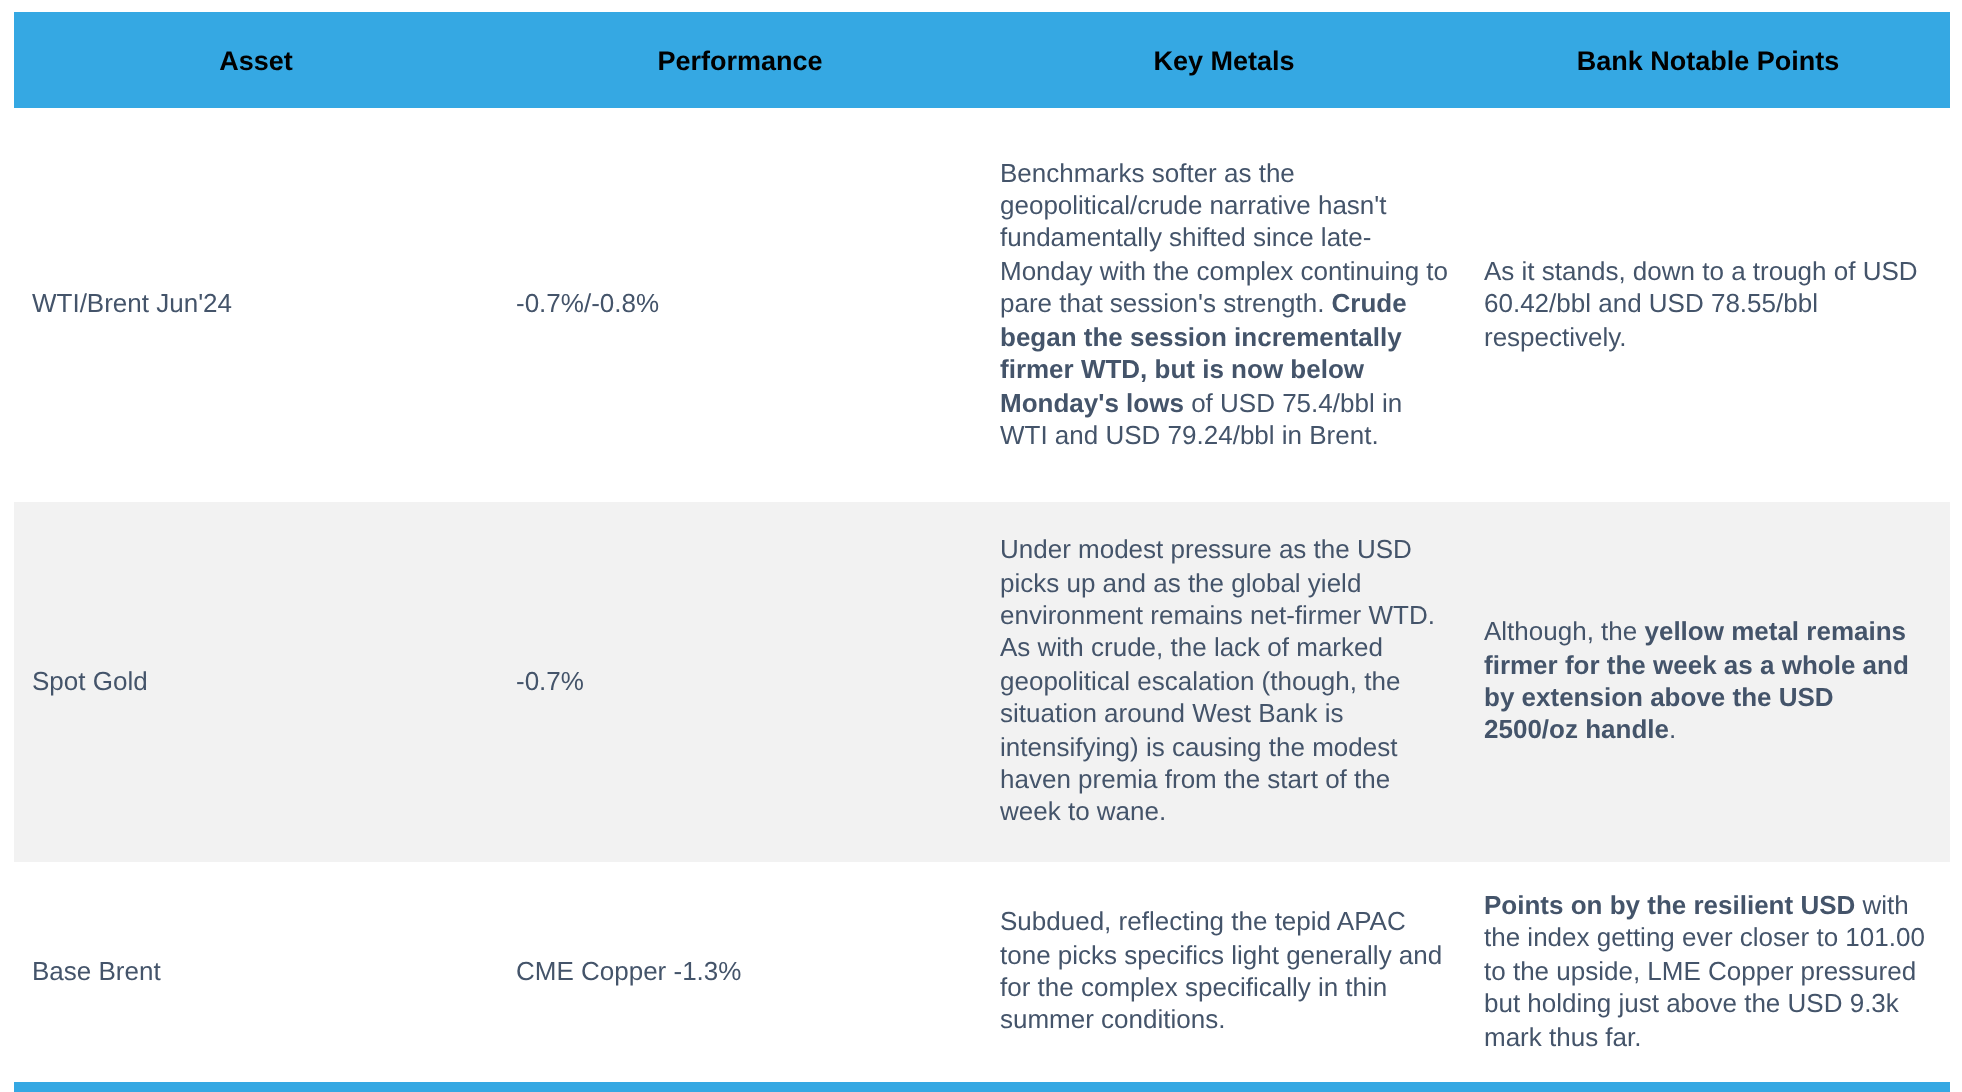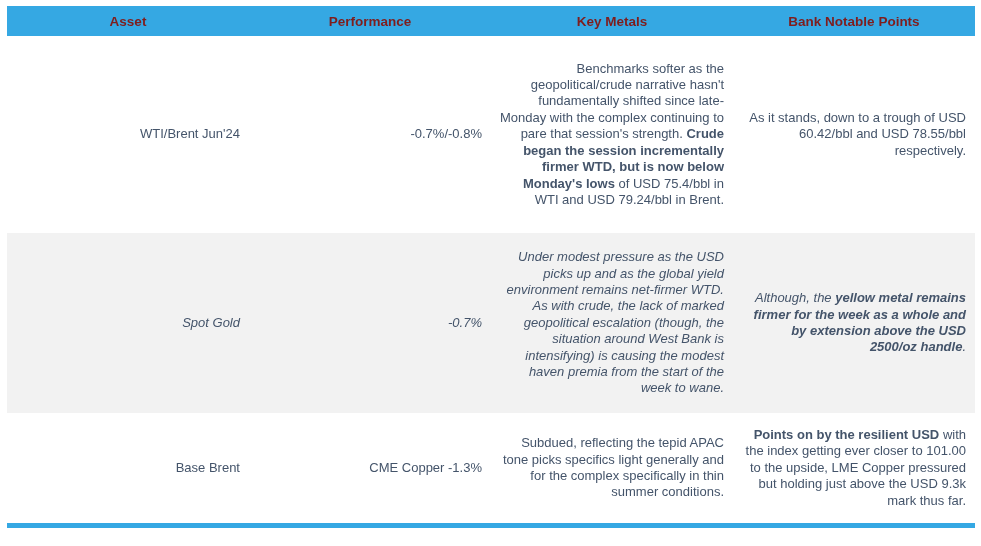--- a/index.html
+++ b/index.html
@@ -8,38 +8,38 @@
     --alt-row:#f2f2f2;
   }
   *{box-sizing:border-box;margin:0;padding:0;}
   html,body{width:981px;height:546px;background:#ffffff;overflow:hidden;}
   body{font-family:"Liberation Sans","DejaVu Sans",sans-serif;}
   .sheet{padding:6px 6px 0 7px;}
   table{border-collapse:collapse;table-layout:fixed;width:968px;}
   col{width:25%;}
   thead th{
     background:var(--accent);
-    color:#7f1d1d;
+    color:#000000;
     font-weight:bold;
     font-size:13.5px;
-    height:30px;
+    height:48px;
     text-align:center;
     vertical-align:middle;
     padding:0 6px;
   }
   td{
     vertical-align:middle;
-    text-align:right;
+    text-align:left;
     color:var(--body-text);
     font-size:13px;
     line-height:16.4px;
     padding:2px 9px;
   }
   tr.row-1 td{height:197px;}
-  tr.row-2 td{height:180px;background:var(--alt-row);font-style:italic;}
+  tr.row-2 td{height:180px;background:var(--alt-row);}
   tr.row-3 td{height:110px;}
   td .b{font-weight:bold;}
   .bottom-bar{
     width:968px;
     height:5px;
     background:var(--accent);
   }
 </style>
 </head>
 <body>

